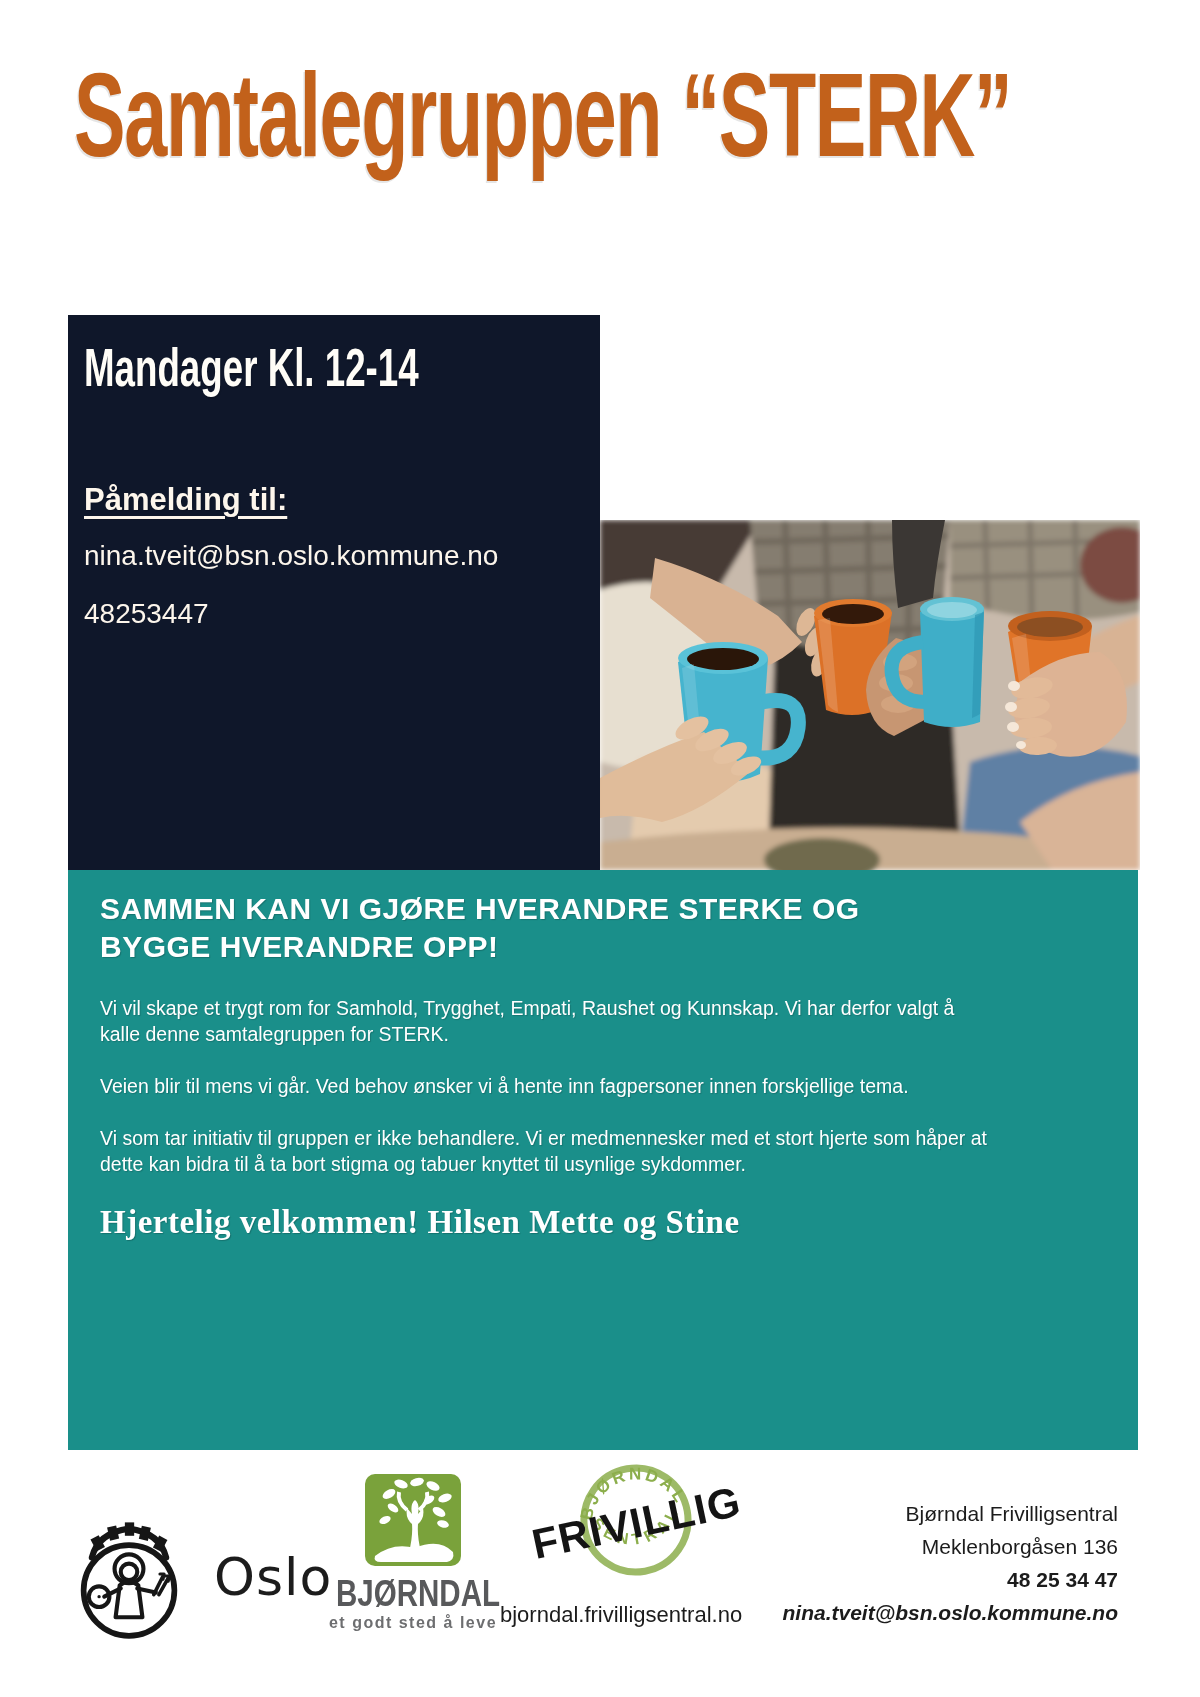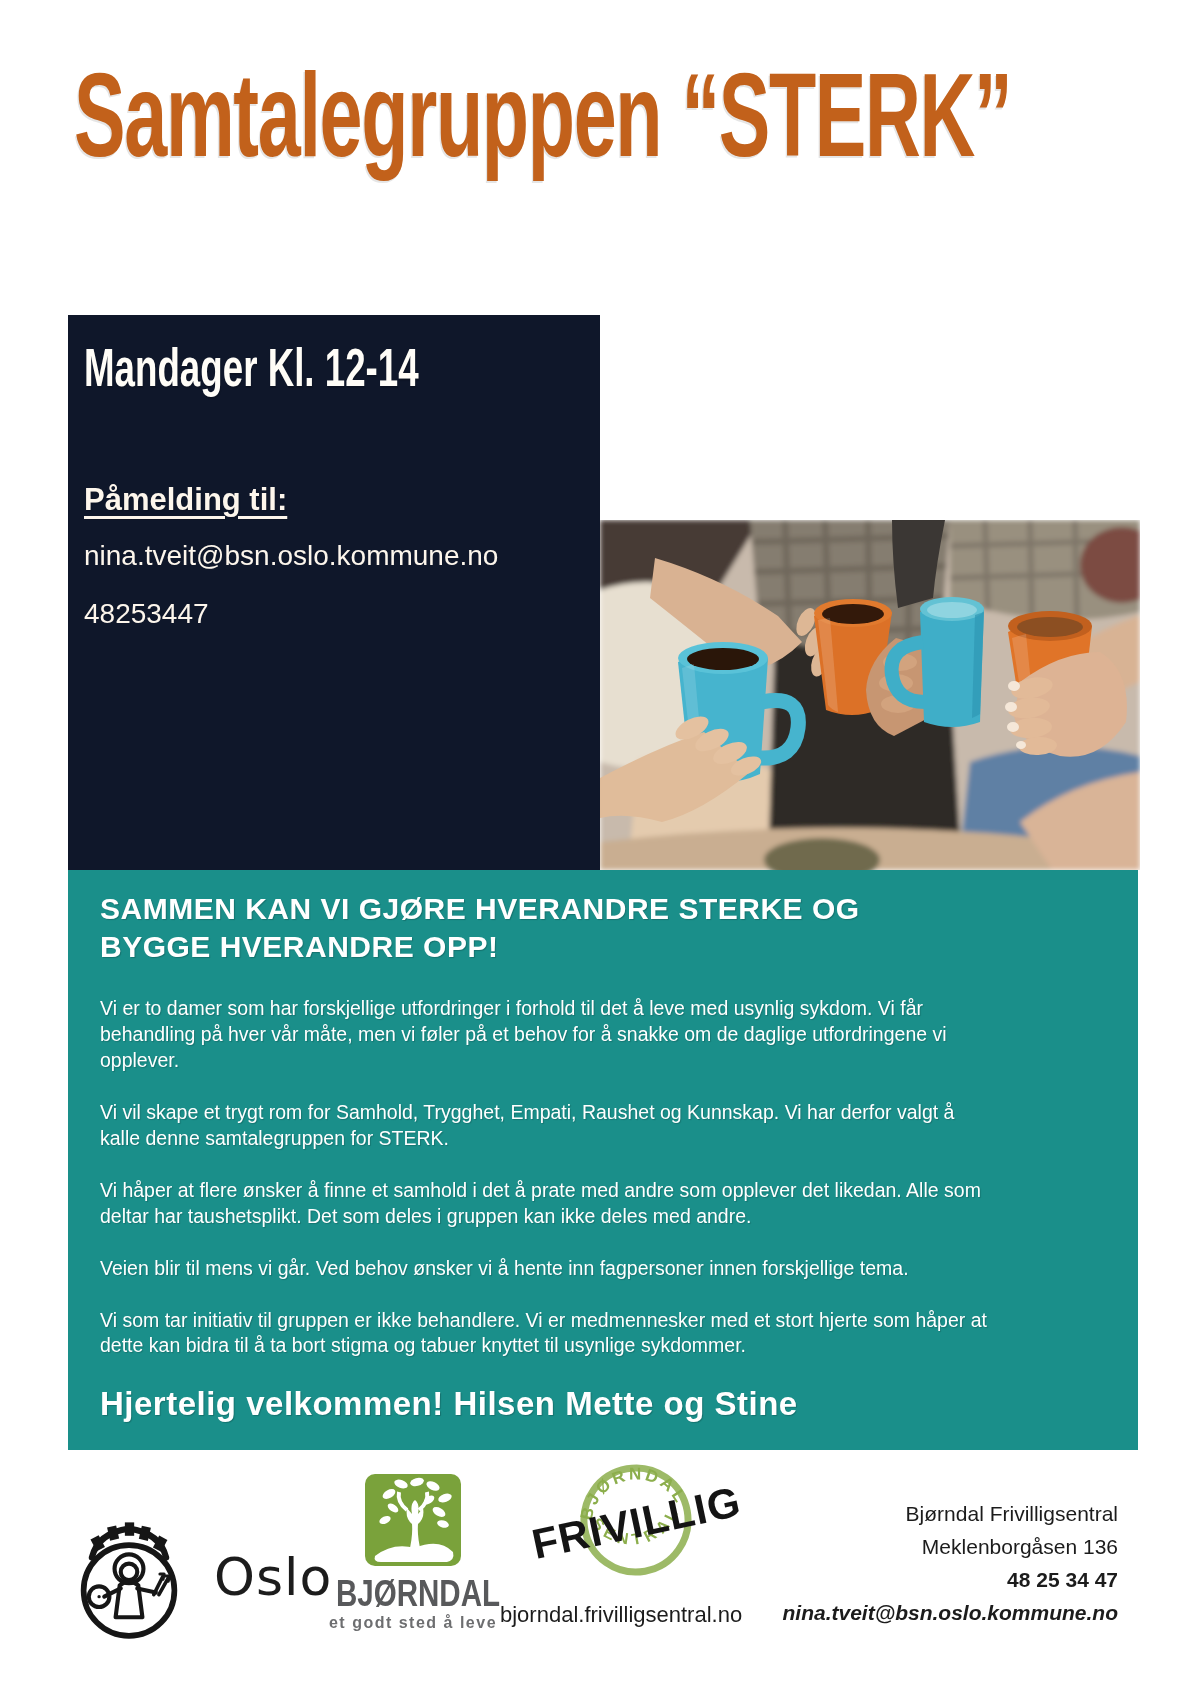--- a/index.html
+++ b/index.html
@@ -62,20 +62,21 @@
     white-space:pre-line;letter-spacing:0.5px;
     text-shadow:1px 1px 1px rgba(0,0,0,0.2);
   }
   .main-paragraph{
     margin:0 0 26px 0;font-size:19.5px;line-height:1.33;white-space:pre-line;
     text-shadow:1px 1px 1px rgba(0,0,0,0.18);
   }
   #main-closing{
     margin:6px 0 0 0;font-size:33px;font-weight:bold;letter-spacing:0.5px;
     text-shadow:1px 1px 1px rgba(0,0,0,0.2);
+    font-family:Liberation Serif, serif;
   }
 
   
   #oslo-logo{position:absolute;left:64px;top:1510px;display:flex;align-items:center;}
   #oslo-label{font-family:"DejaVu Sans",sans-serif;font-size:52px;color:#1c1c1c;margin-left:20px;letter-spacing:1px;}
 
   #bjorndal-logo{position:absolute;left:318px;top:1472px;width:190px;text-align:center;}
   #bjorndal-name{
     font-size:36px;font-weight:bold;color:#58595B;line-height:1;margin-top:4px;
   }
@@ -205,27 +206,22 @@
       <ellipse cx="92" cy="208" rx="18" ry="9" transform="rotate(-28 92 208)" fill="#E4C1A0"></ellipse>
       <ellipse cx="112" cy="220" rx="18" ry="9" transform="rotate(-26 112 220)" fill="#E4C1A0"></ellipse>
       <ellipse cx="130" cy="233" rx="18" ry="9" transform="rotate(-24 130 233)" fill="#E4C1A0"></ellipse>
       <ellipse cx="146" cy="246" rx="16" ry="8" transform="rotate(-22 146 246)" fill="#E4C1A0"></ellipse>
     </svg>
   </div>
 
   <div id="main-section">
     <h3 id="main-heading">SAMMEN KAN VI GJØRE HVERANDRE STERKE OG
 BYGGE HVERANDRE OPP!</h3>
-    <p class="main-paragraph">Vi er to damer som har forskjellige utfordringer i forhold til det å leve med usynlig sykdom. Vi får
-behandling på hver vår måte, men vi føler på et behov for å snakke om de daglige utfordringene vi
-opplever.</p>
     <p class="main-paragraph">Vi vil skape et trygt rom for Samhold, Trygghet, Empati, Raushet og Kunnskap. Vi har derfor valgt å
 kalle denne samtalegruppen for STERK.</p>
-    <p class="main-paragraph">Vi håper at flere ønsker å finne et samhold i det å prate med andre som opplever det likedan. Alle som
-deltar har taushetsplikt. Det som deles i gruppen kan ikke deles med andre.</p>
     <p class="main-paragraph">Veien blir til mens vi går. Ved behov ønsker vi å hente inn fagpersoner innen forskjellige tema.</p>
     <p class="main-paragraph">Vi som tar initiativ til gruppen er ikke behandlere. Vi er medmennesker med et stort hjerte som håper at
 dette kan bidra til å ta bort stigma og tabuer knyttet til usynlige sykdommer.</p>
     <p id="main-closing">Hjertelig velkommen! Hilsen Mette og Stine</p>
   </div>
 
   <div id="oslo-logo">
     <span>
       <svg width="130" height="130" viewBox="0 0 120 126" xmlns="http://www.w3.org/2000/svg">
         <g fill="none" stroke="#161616" stroke-width="5.5" stroke-linecap="round" stroke-linejoin="round">

